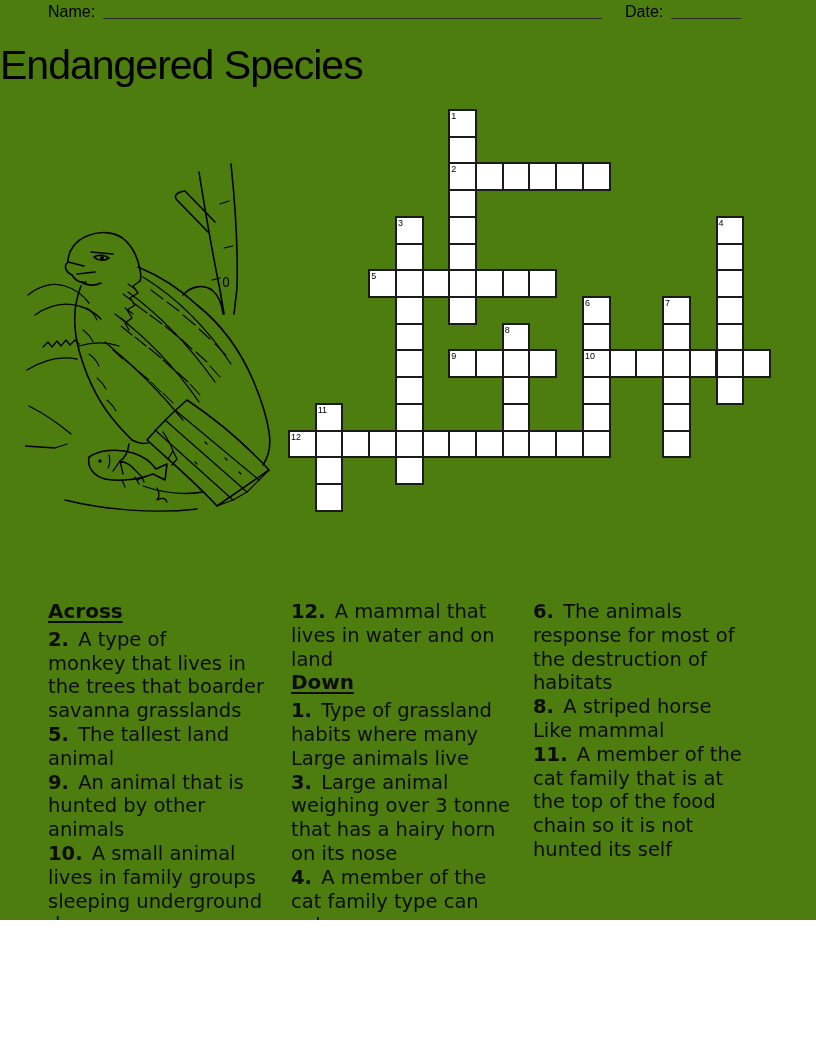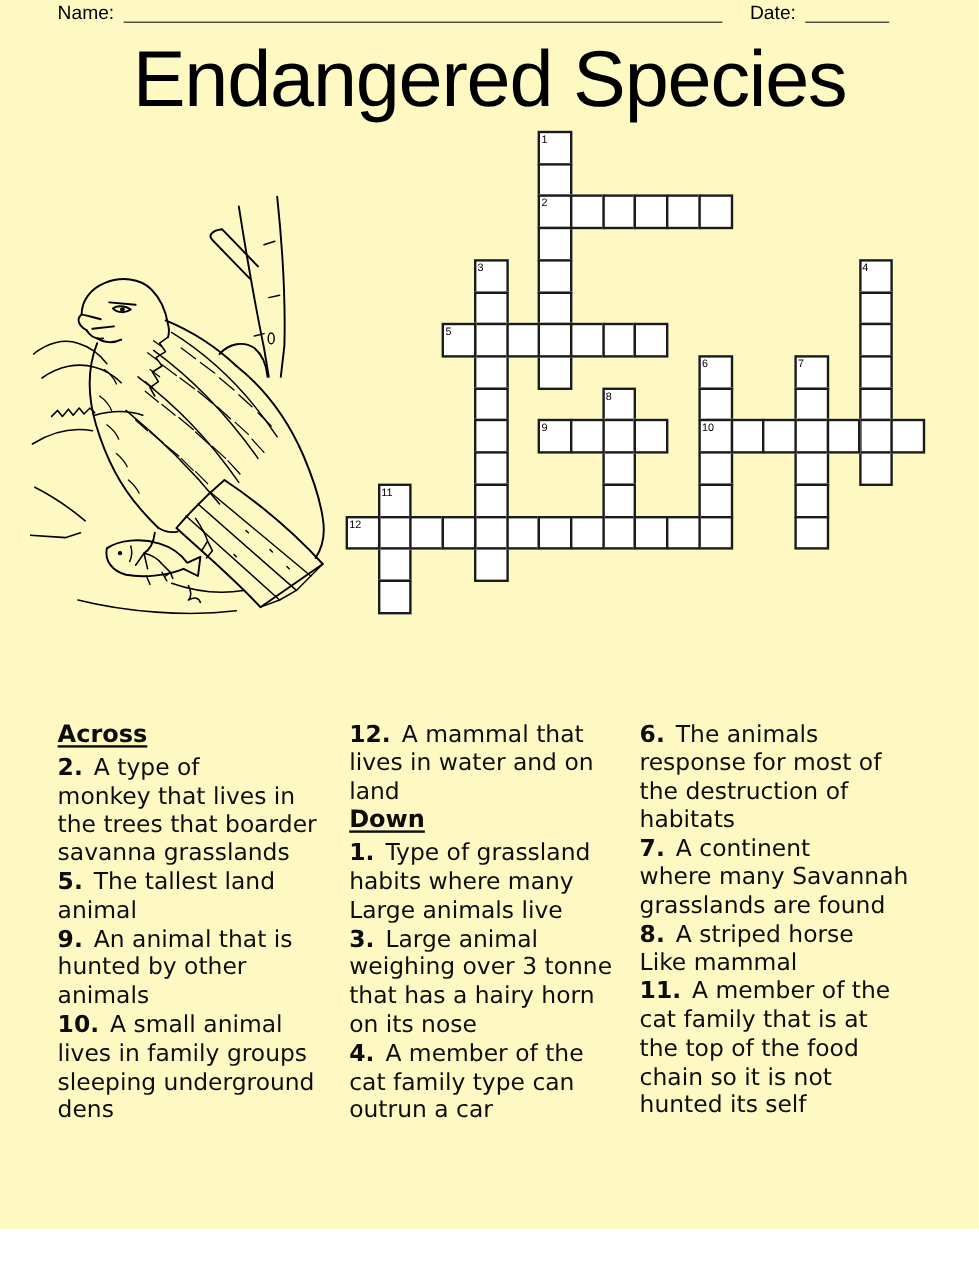--- a/index.html
+++ b/index.html
@@ -1,29 +1,29 @@
 <!DOCTYPE html>
 <html><head>
 <meta charset="utf-8">
 <style>
   html,body{margin:0;padding:0;background:#fff;}
   body{width:816px;height:1056px;position:relative;font-family:"Liberation Sans",sans-serif;color:#000;}
-  .page{position:absolute;left:0;top:0;width:816px;height:1024px;background:#fef9c3;overflow:hidden;}
+  .page{position:absolute;left:0;top:0;width:816px;height:920px;background:#4d7c0f;overflow:hidden;}
 
   
   .hdr-label{position:absolute;font-size:16px;line-height:18px;color:#000;}
   #name-label{left:48px;top:3px;}
   #date-label{left:625px;top:3px;}
   .blank{position:absolute;border-top:1.5px solid #2a2a2a;height:0;}
   #name-line{left:103px;top:18px;width:499px;}
   #date-line{left:671px;top:18px;width:70px;}
 
   
-  .title{position:absolute;left:0;top:36px;width:816px;margin:0;text-align:center;
-         font-size:66px;line-height:58px;font-weight:500;letter-spacing:-1px;color:#000;
+  .title{position:absolute;left:0;top:36px;width:816px;margin:0;text-align:left;
+         font-size:41px;line-height:58px;font-weight:500;letter-spacing:-1px;color:#000;
          font-family:"Liberation Sans",sans-serif;}
 
   
   .eagle{position:absolute;left:25px;top:162px;width:265px;height:350px;}
 
   
   .grid{position:absolute;left:288px;top:109px;width:484px;height:404px;}
   .cell{position:absolute;width:28.7px;height:28.7px;box-sizing:border-box;
         border:2px solid #1b1b1b;background:#fff;}
   .cell .num{position:absolute;left:1px;top:0;font-size:9px;line-height:10px;
@@ -257,23 +257,20 @@
 on its nose</span></div>
       <div class="clue"><b class="cnum">4.</b><span class="ctext"> A member of the
 cat family type can
 outrun a car</span></div>
     </div>
   <div class="clue-col" id="clue-col-2">
       <div class="clue"><b class="cnum">6.</b><span class="ctext"> The animals
 response for most of
 the destruction of
 habitats</span></div>
-      <div class="clue"><b class="cnum">7.</b><span class="ctext"> A continent
-where many Savannah
-grasslands are found</span></div>
       <div class="clue"><b class="cnum">8.</b><span class="ctext"> A striped horse
 Like mammal</span></div>
       <div class="clue"><b class="cnum">11.</b><span class="ctext"> A member of the
 cat family that is at
 the top of the food
 chain so it is not
 hunted its self</span></div>
     </div>
 
 </div>

